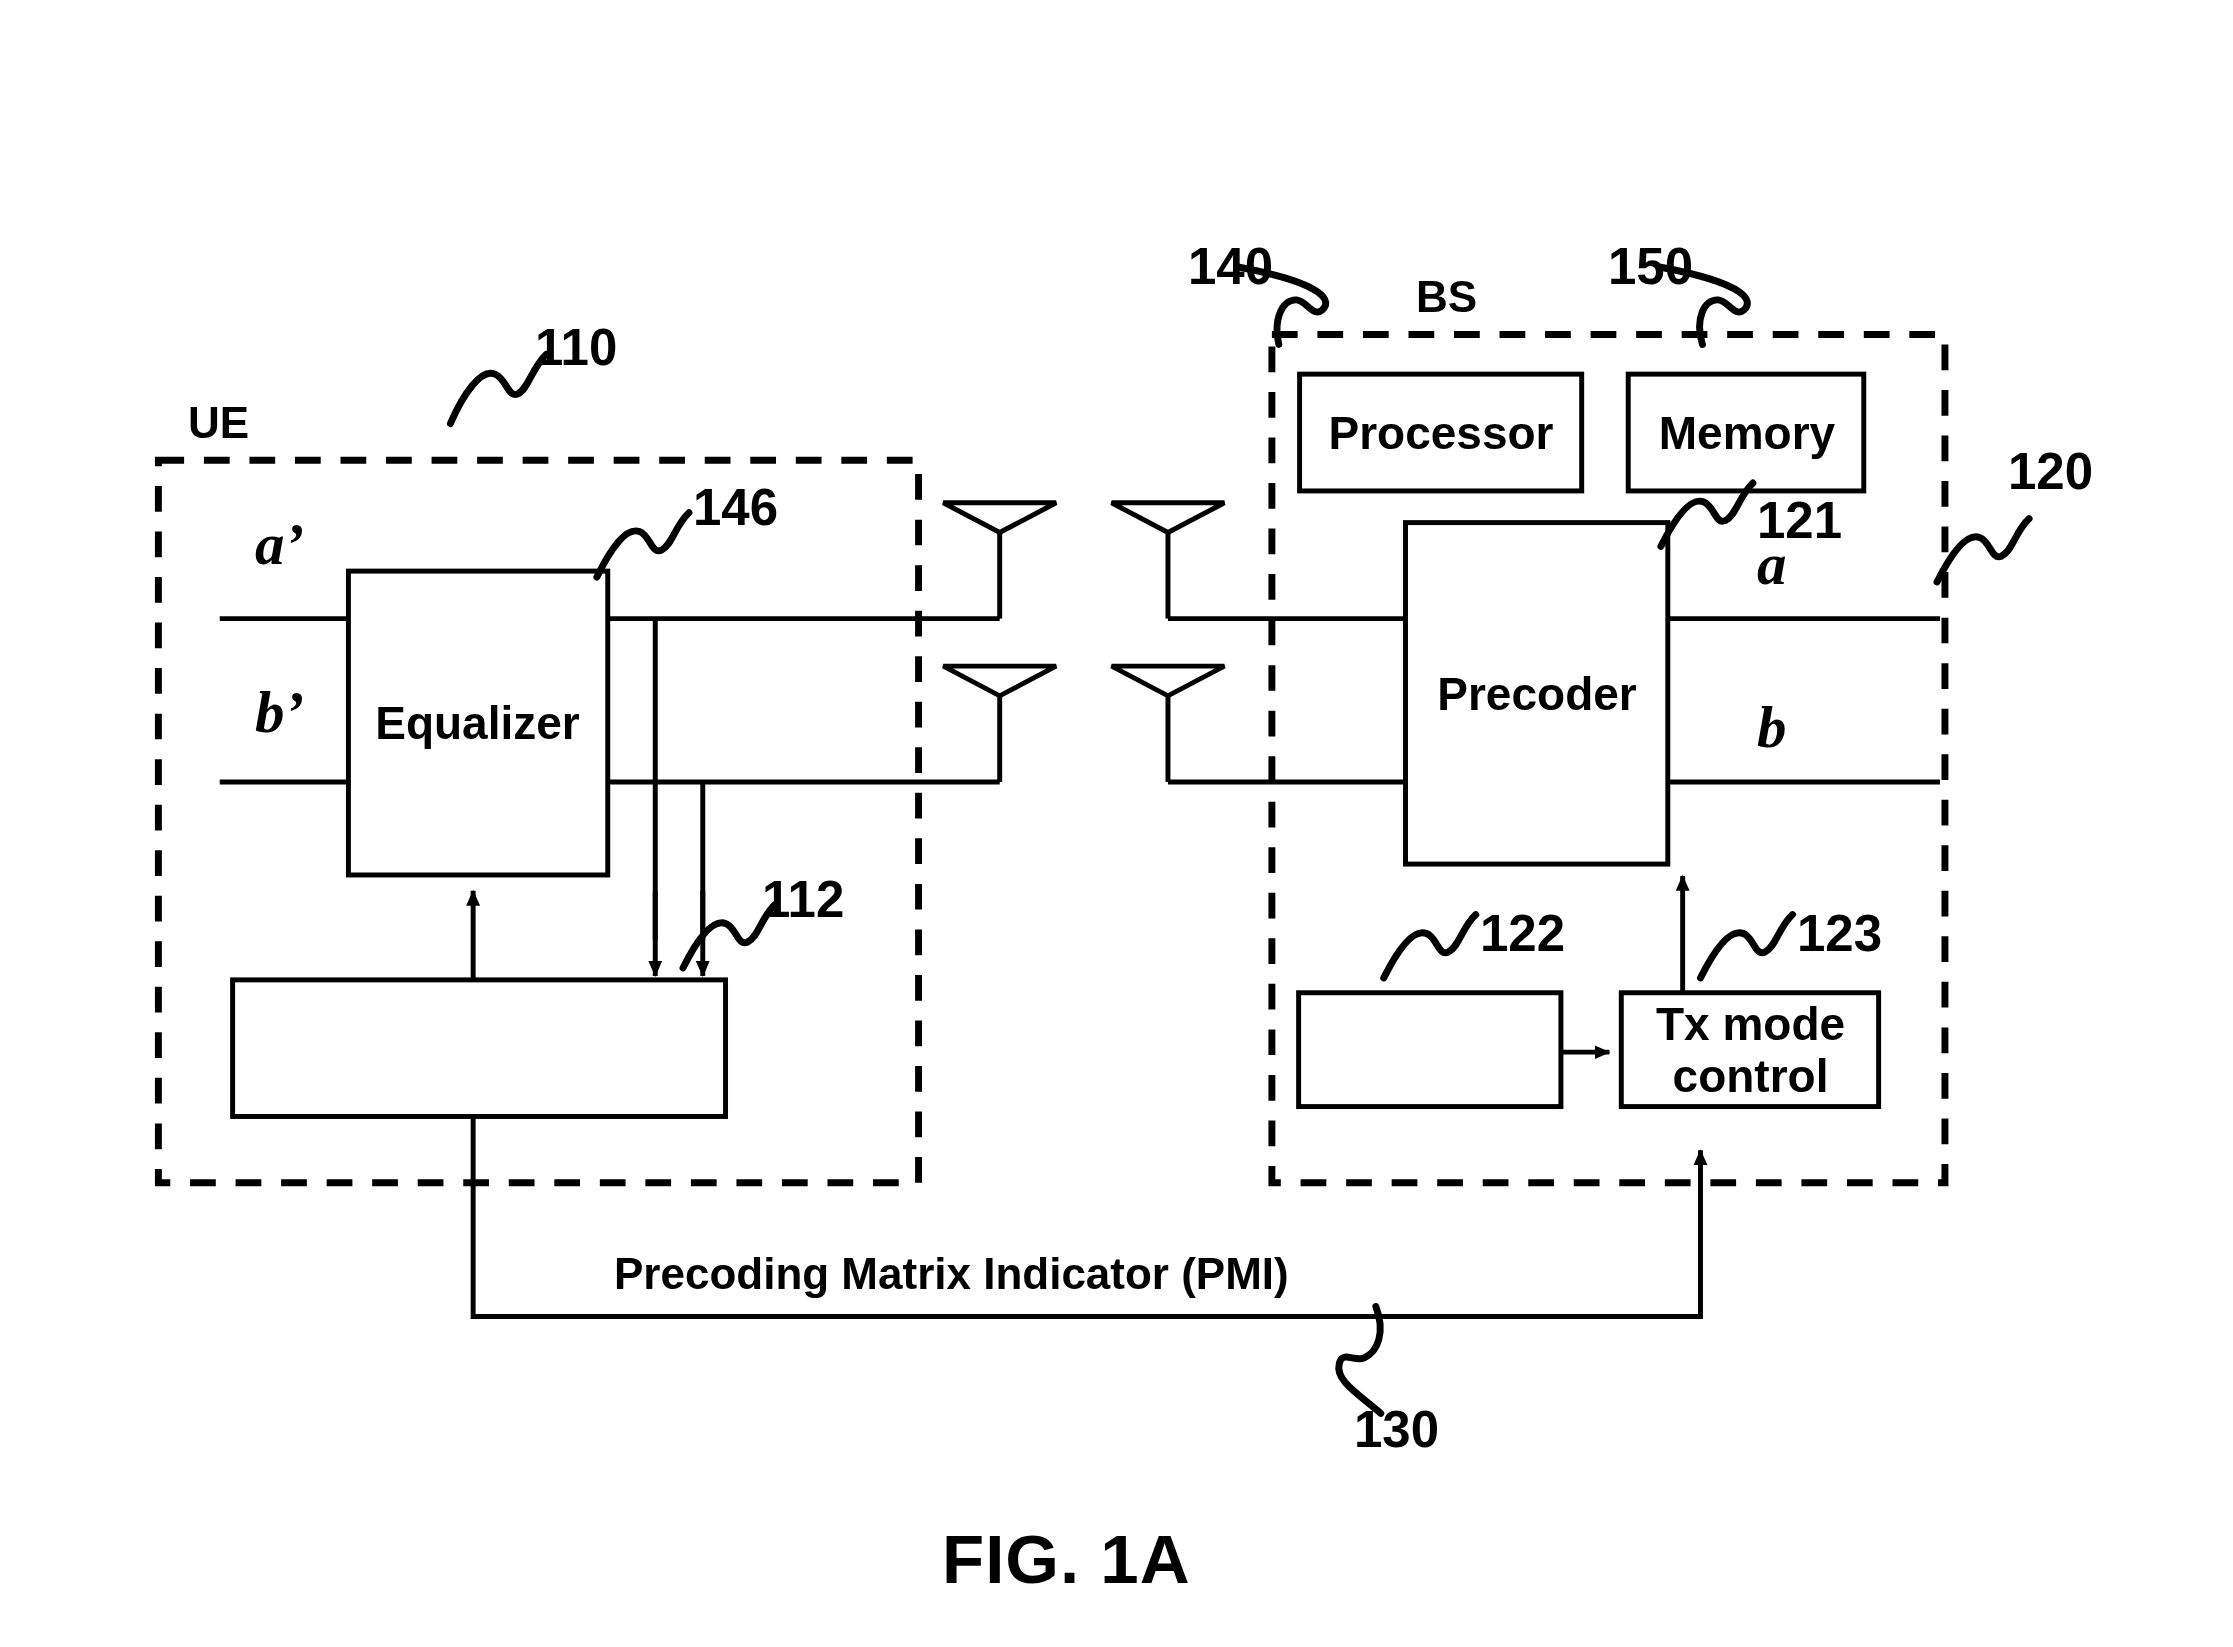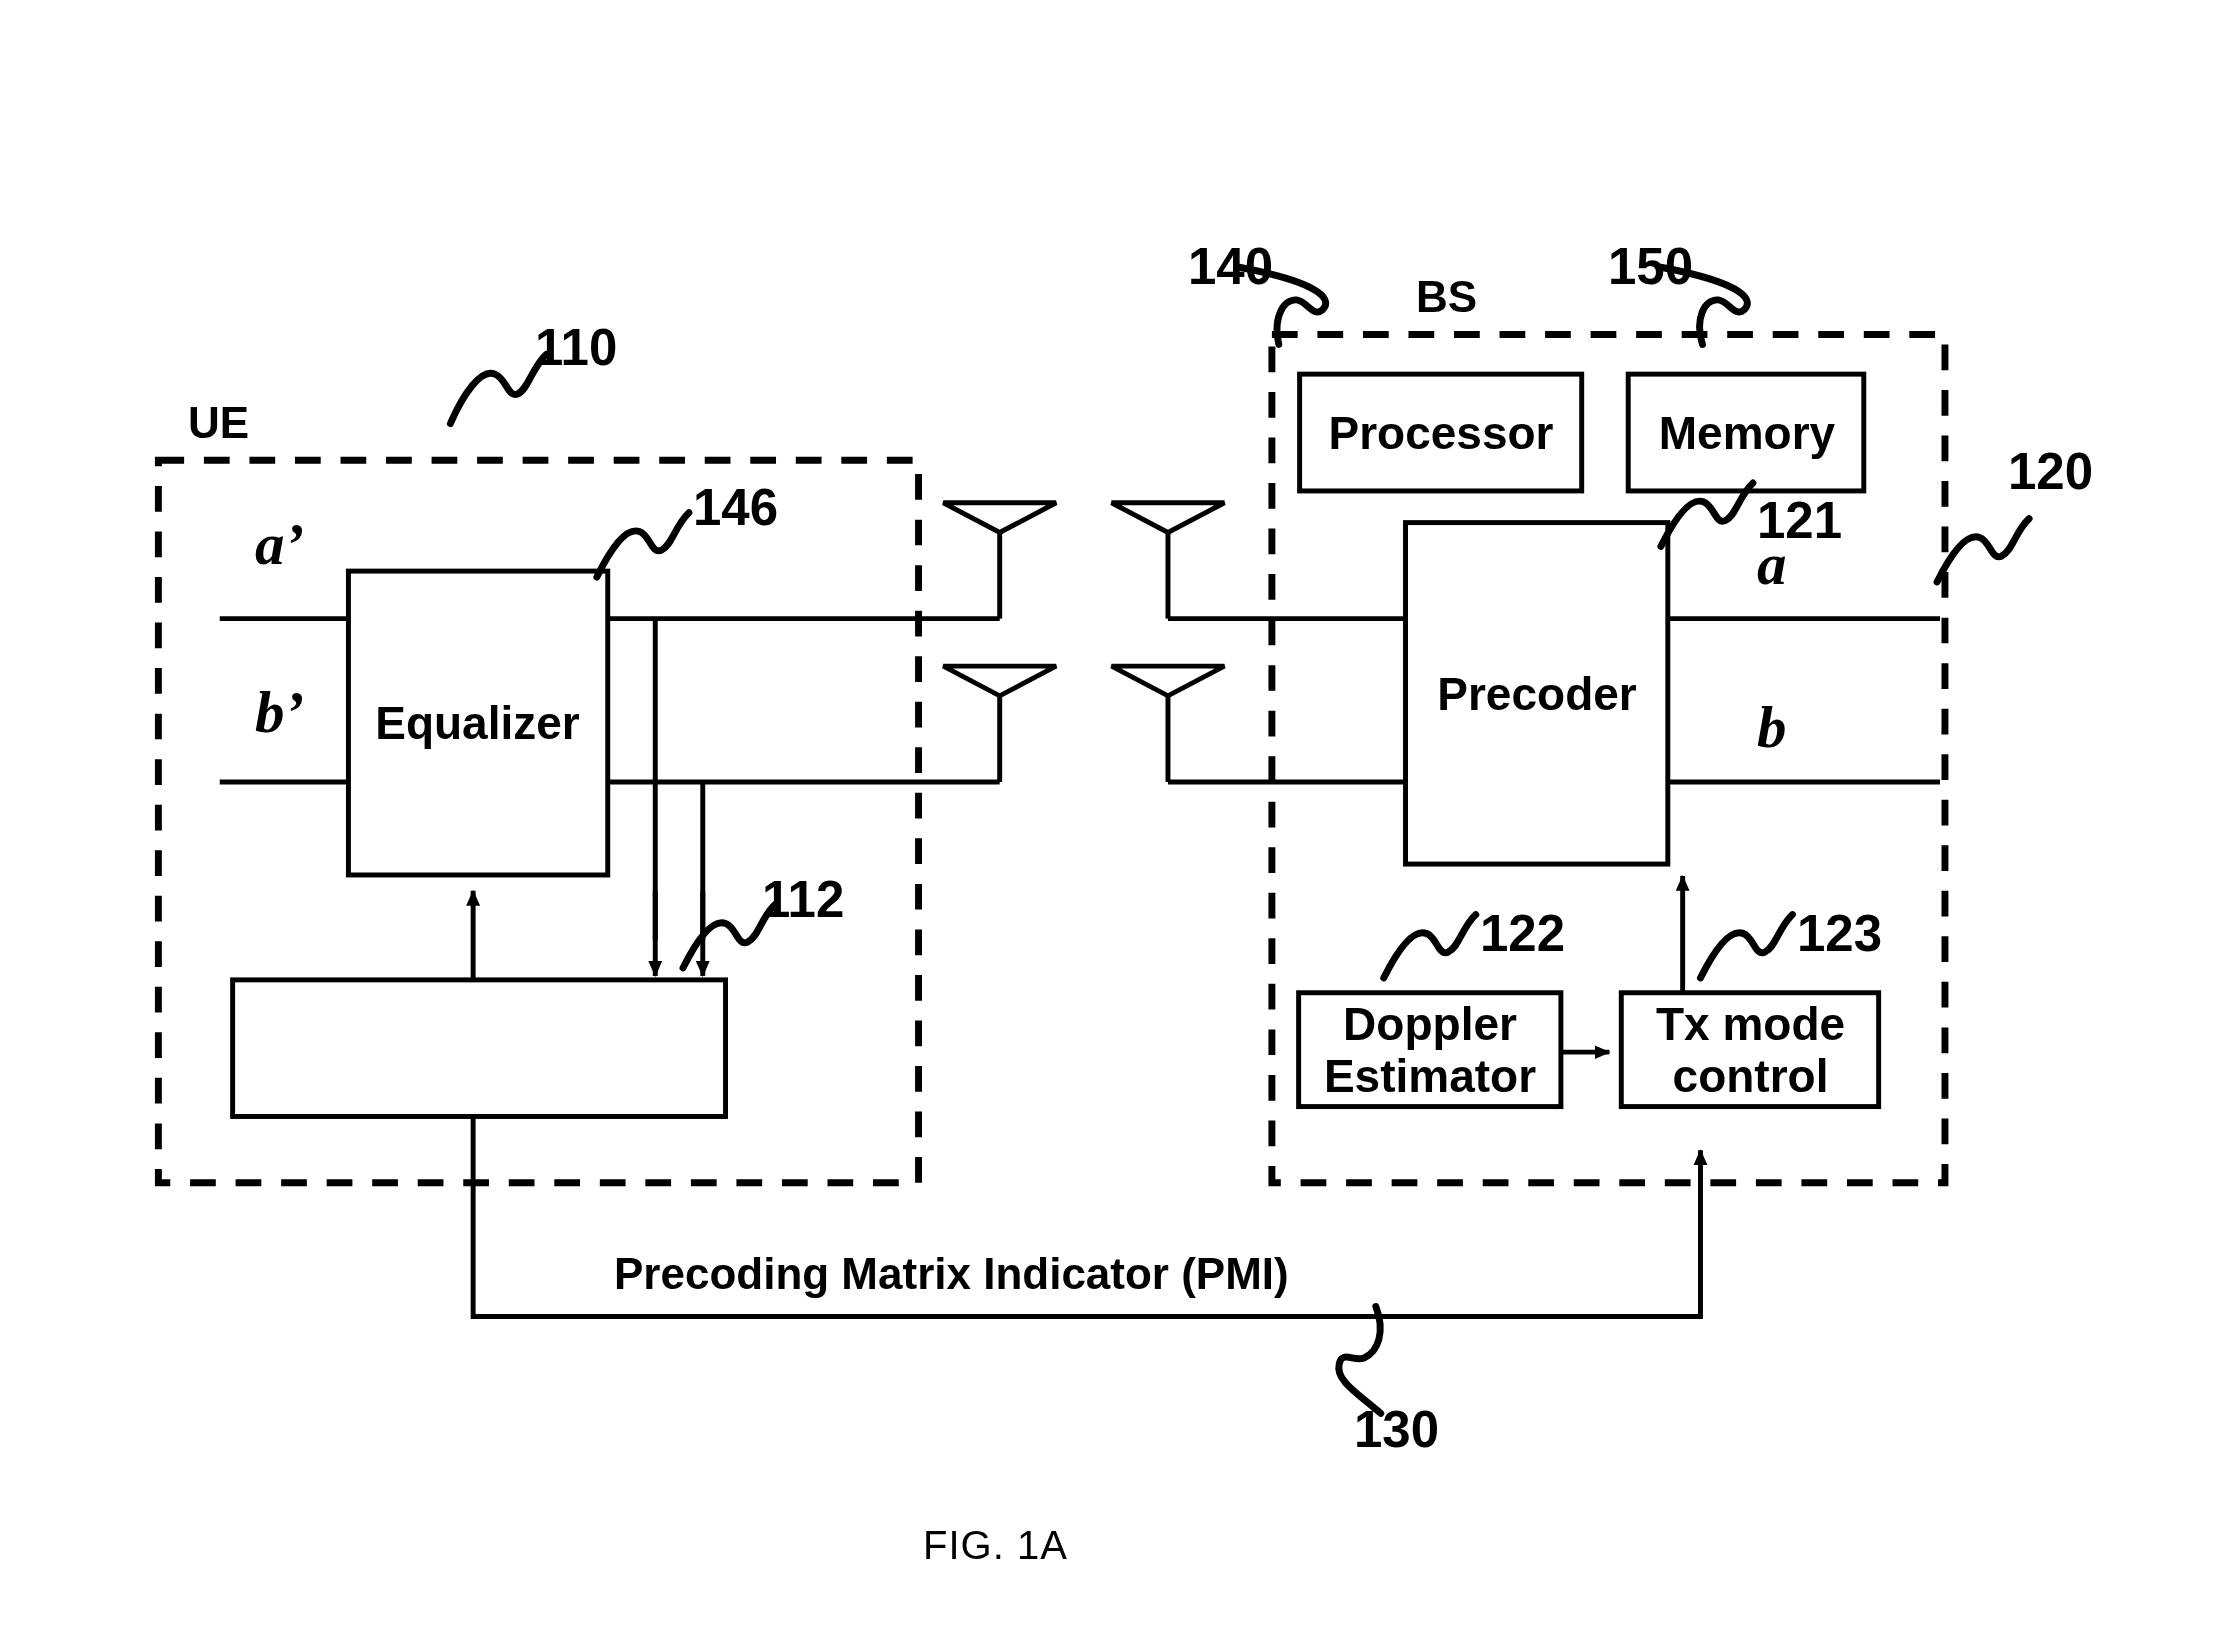--- a/index.html
+++ b/index.html
@@ -52,23 +52,24 @@
     font-size: 59px;
     font-weight: 700;
     font-style: italic;
     font-family: "Liberation Serif", serif;
   }
   .pmi {
     font-size: 44px;
     font-weight: 700;
   }
   .figcap {
-    font-size: 40px;
-    font-weight: 400;
+    font-size: 69px;
+    font-weight: 700;
     letter-spacing: 1px;
+    margin-left: 19px;
   }
   .centerbox {
     position: absolute;
     display: flex;
     align-items: center;
     justify-content: center;
     text-align: center;
   }
 </style>
 </head>
@@ -181,24 +182,20 @@
 
   <div class="centerbox blocktext" style="left:1300px; top:374px; width:282px; height:117px;text-align:right;">Processor</div>
   <div class="lbl ref" style="left:1188px; top:241px;">140</div>
 
   <div class="centerbox blocktext" style="left:1629px; top:374px; width:236px; height:117px;">Memory</div>
   <div class="lbl ref" style="left:1608px; top:241px;">150</div>
 
   <div class="centerbox blocktext" style="left:1406px; top:523px; width:262px; height:342px;">Precoder</div>
   <div class="lbl ref" style="left:1757px; top:495px;">121</div>
 
-  <div class="centerbox" style="left:1299px; top:993px; width:262px; height:114px; flex-direction:column;">
-    <div class="blocktext two-line">Doppler</div>
-    <div class="blocktext two-line">Estimator</div>
-  </div>
   <div class="lbl ref" style="left:1480px; top:908px;">122</div>
 
   <div class="centerbox" style="left:1622px; top:993px; width:257px; height:114px; flex-direction:column;">
     <div class="blocktext two-line">Tx mode</div>
     <div class="blocktext two-line">control</div>
   </div>
   <div class="lbl ref" style="left:1797px; top:908px;">123</div>
 
   <div class="lbl pmi" style="left:614px; top:1252px;">Precoding Matrix Indicator (PMI)</div>
   <div class="lbl ref" style="left:1354px; top:1404px;">130</div>

